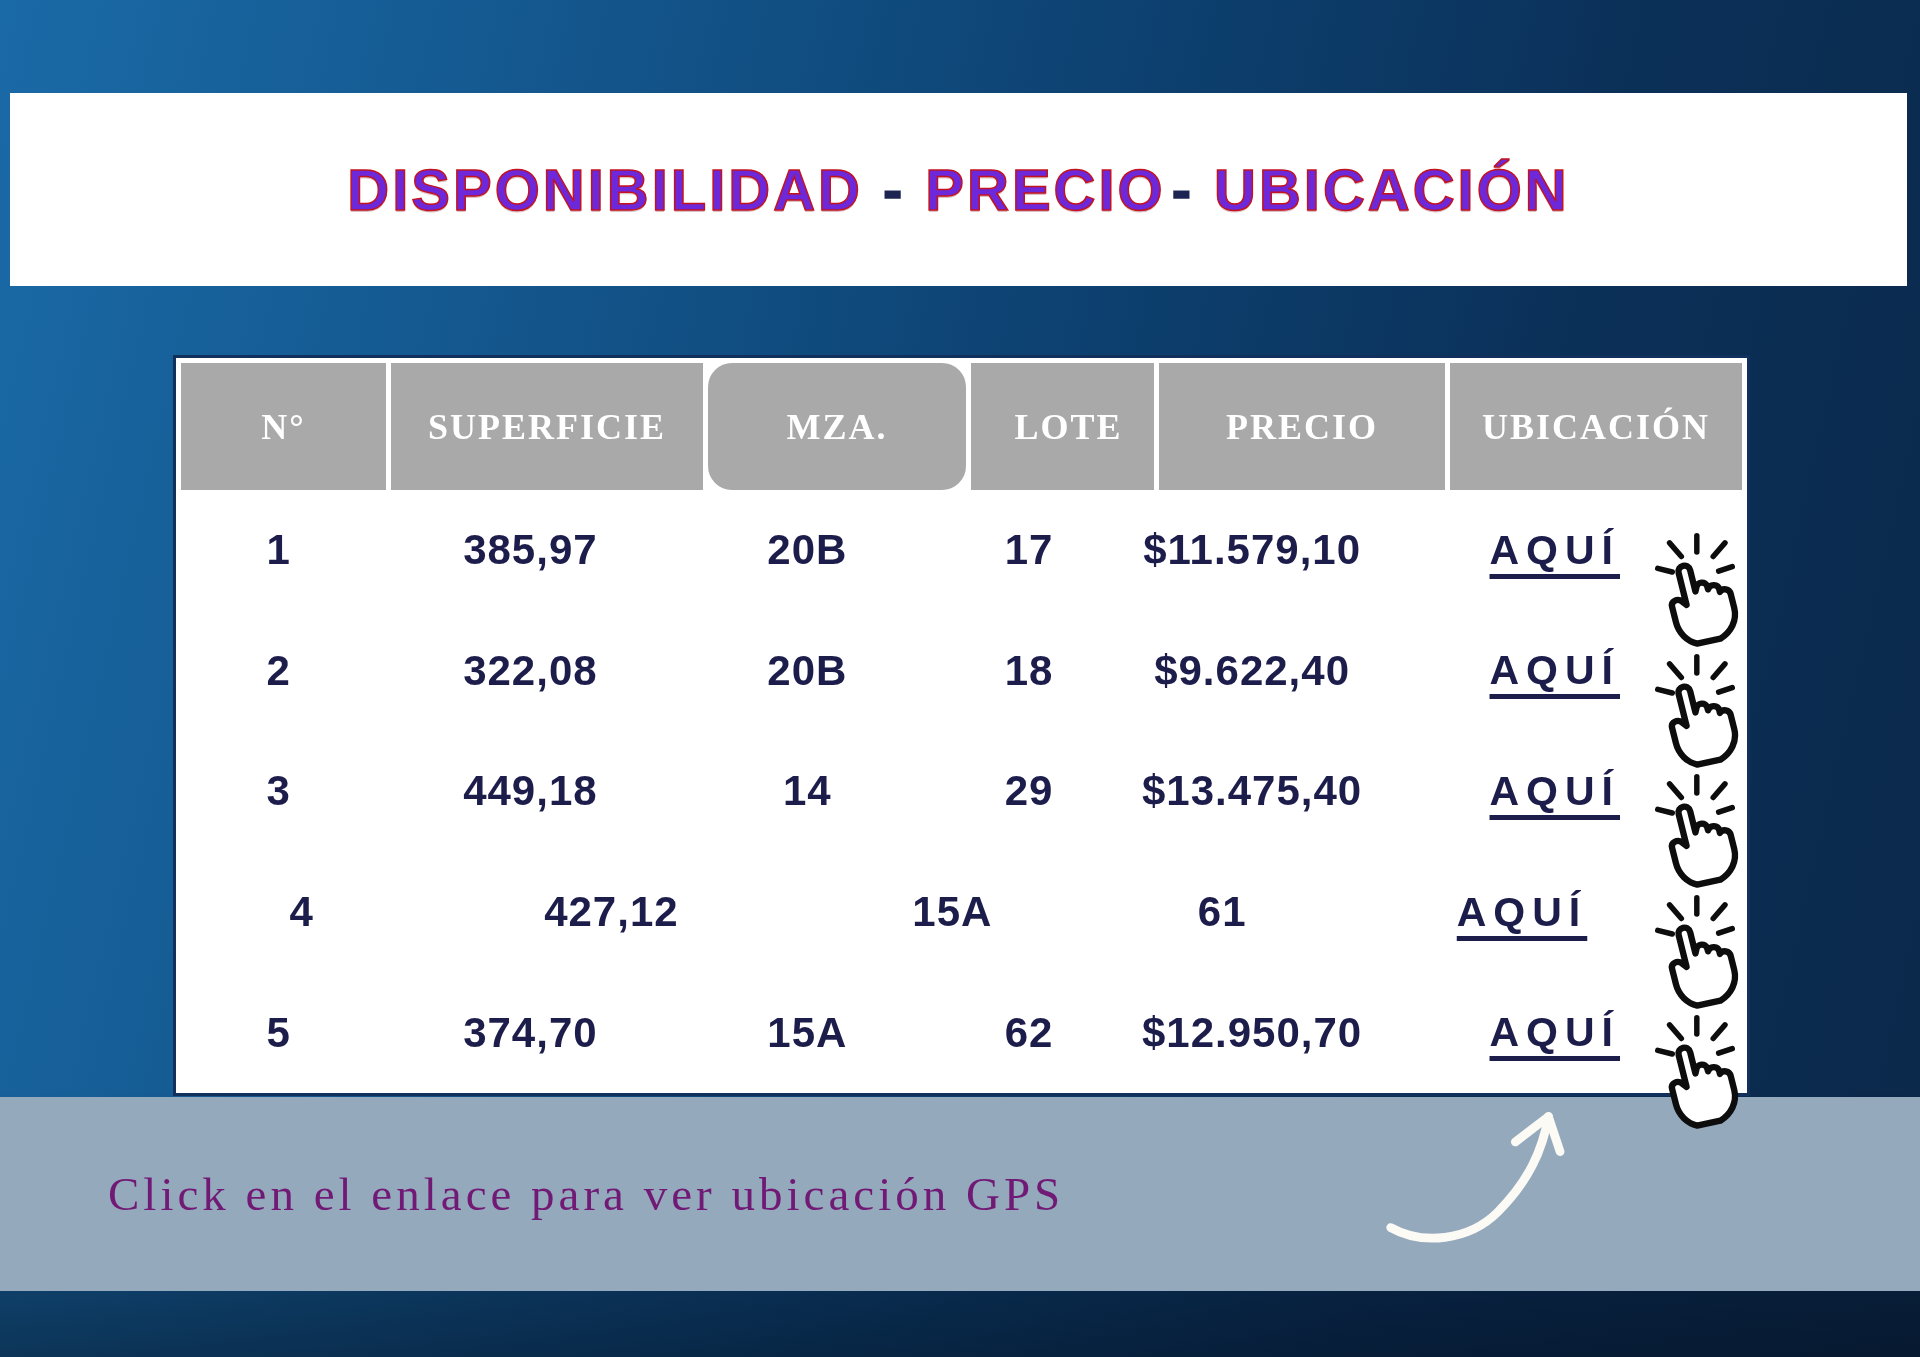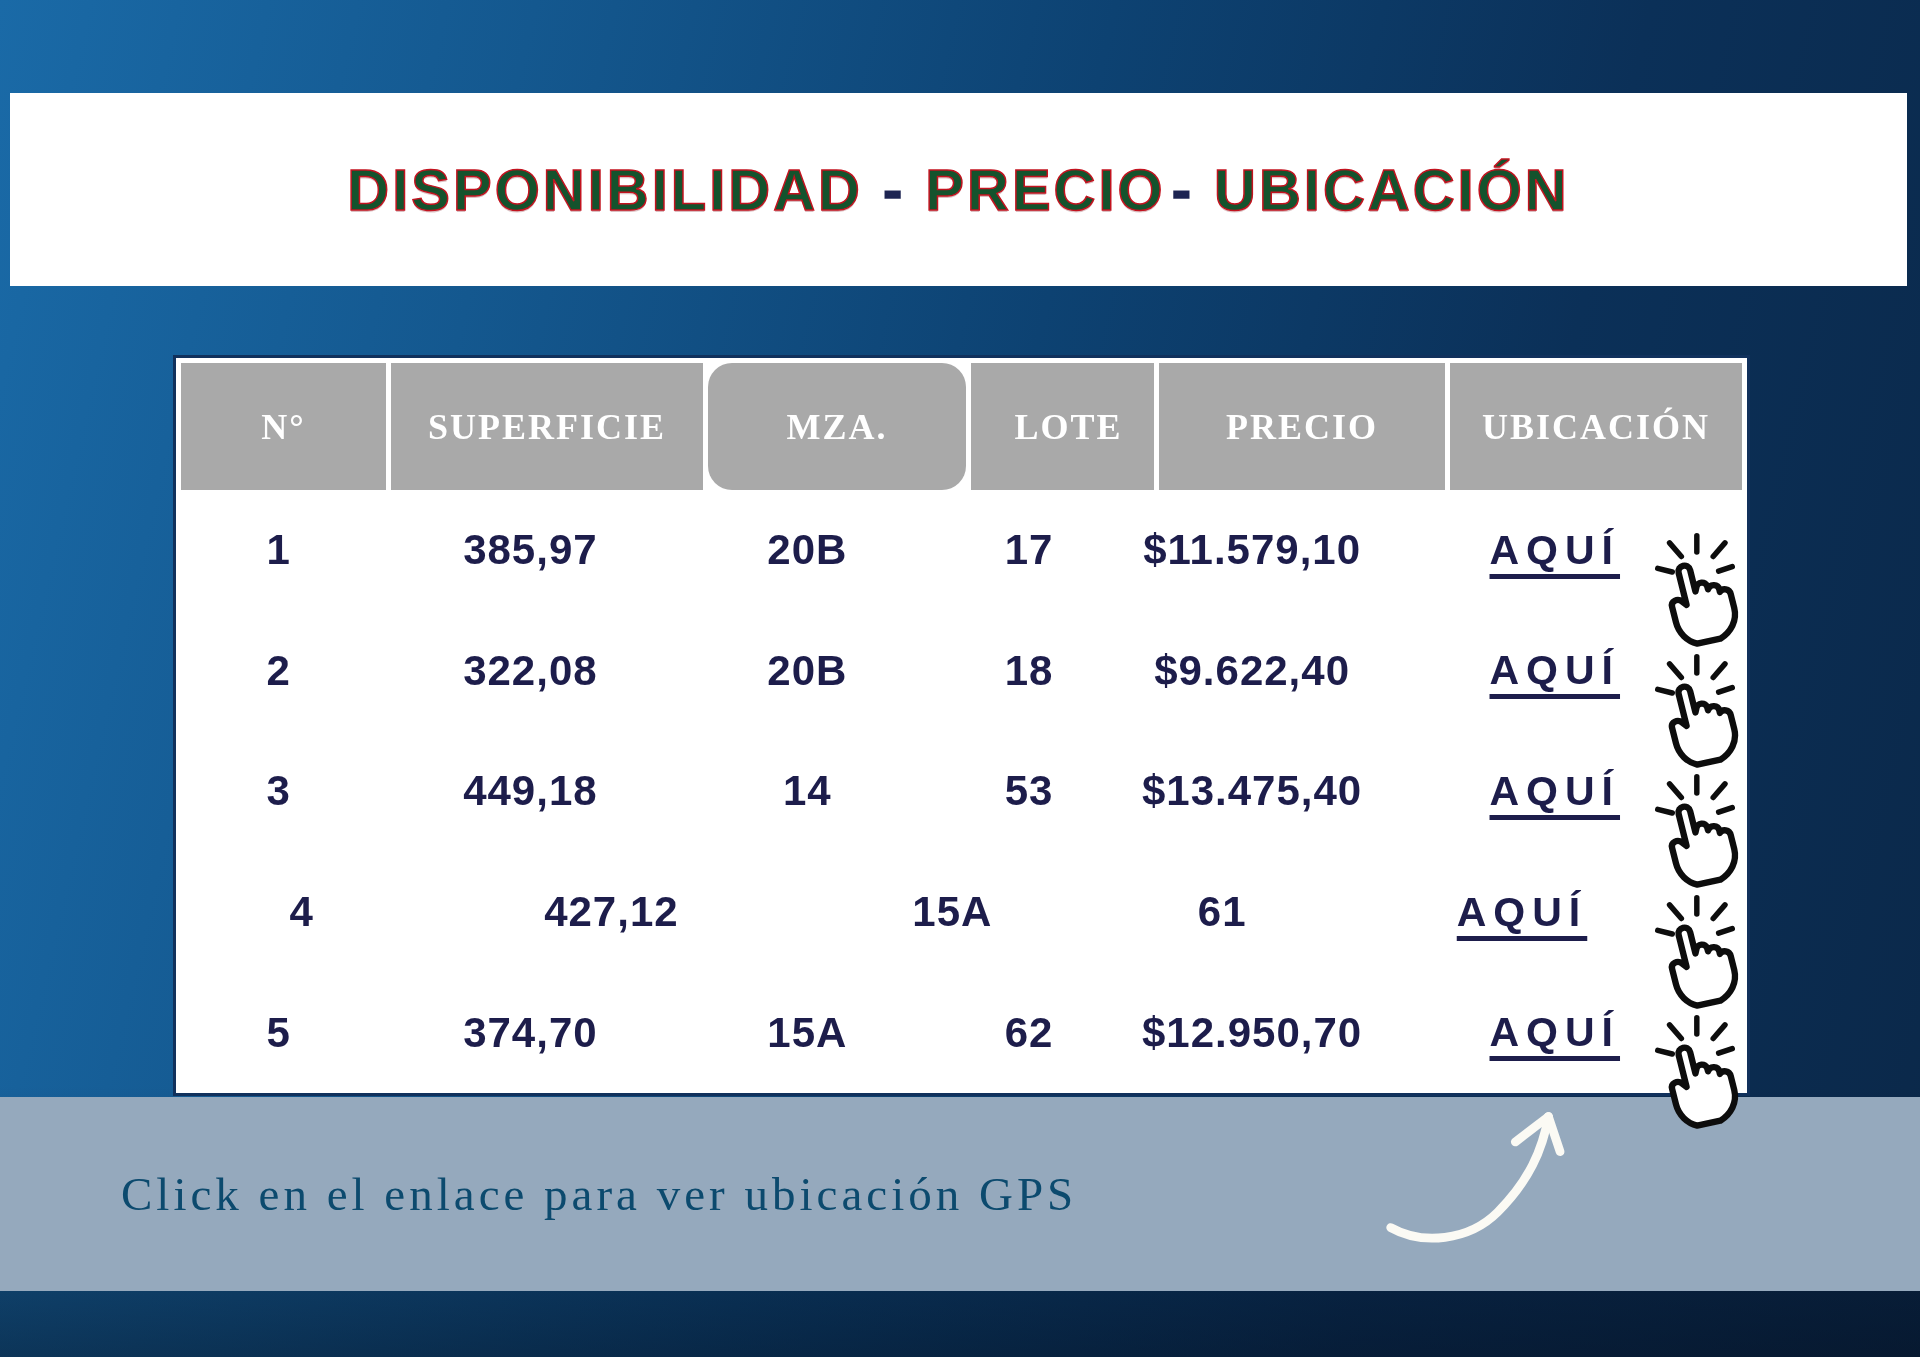--- a/index.html
+++ b/index.html
@@ -13,21 +13,21 @@
   
   .banner{
     position:absolute;left:10px;right:13px;top:93px;height:193px;background:#ffffff;
     display:flex;align-items:center;justify-content:center;
   }
   .banner h1{
     margin:0;font-size:58px;font-weight:900;letter-spacing:3px;
     -webkit-text-stroke:1.5px currentColor;
     display:flex;align-items:center;white-space:pre;
   }
-  .t-red{color:#14532d;-webkit-text-stroke:1.5px #c3131f;text-shadow:0 2px 0 rgba(110,0,12,.25);}
+  .t-red{color:#6d28d9;-webkit-text-stroke:1.5px #c3131f;text-shadow:0 2px 0 rgba(110,0,12,.25);}
   .t-sep{color:#1d2452;-webkit-text-stroke:1.5px #1d2452;margin:0 20px;}
   .t-sep2{margin:0 20px 0 6px;}
 
   
   .table{
     position:absolute;left:173px;top:355px;width:1577px;height:741px;
     background:#ffffff;border:3px solid #11315c;box-sizing:border-box;
     padding:5px 5px 0 5px;overflow:visible;z-index:3;
   }
   .thead{display:flex;gap:5px;height:127px;}
@@ -50,23 +50,23 @@
   }
   .hand{position:absolute;right:-4px;top:42px;width:102px;height:120px;z-index:4;pointer-events:none;}
   .hand svg{width:100%;height:100%;}
 
   
   .band{
     position:absolute;left:0;right:0;top:1097px;height:194px;
     background:#95a9bd;display:flex;align-items:center;z-index:2;
   }
   .band p{
-    margin:13px;padding-left:108px;
+    margin:0;padding-left:108px;
     font-family:"Liberation Serif","DejaVu Serif",serif;font-weight:400;
-    font-size:47px;letter-spacing:4px;color:#0c4a6e;
+    font-size:47px;letter-spacing:4px;color:#701a75;
   }
   .arrow{position:absolute;left:1382px;top:6px;width:216px;height:146px;}
   .arrow svg{width:100%;height:100%;overflow:visible;}
   .defs{position:absolute;width:0;height:0;overflow:hidden;}
 </style>
 </head>
 <body>
 
 <div class="stage">
   <div class="vignette"></div>
@@ -133,21 +133,21 @@
           <span class="hand"><svg>
                 <use href="#sym-hand"></use>
               </svg></span>
         </div>
       </div>
 
       <div class="trow">
         <div class="td c0">3</div>
         <div class="td c1">449,18</div>
         <div class="td c2">14</div>
-        <div class="td c3">53</div>
+        <div class="td c3">29</div>
         <div class="td c4">$13.475,40</div>
         <div class="td c5 ubic">
           <a class="aqui" href="#">AQUÍ</a>
           <span class="hand"><svg>
                 <use href="#sym-hand"></use>
               </svg></span>
         </div>
       </div>
 
       <div class="trow">

